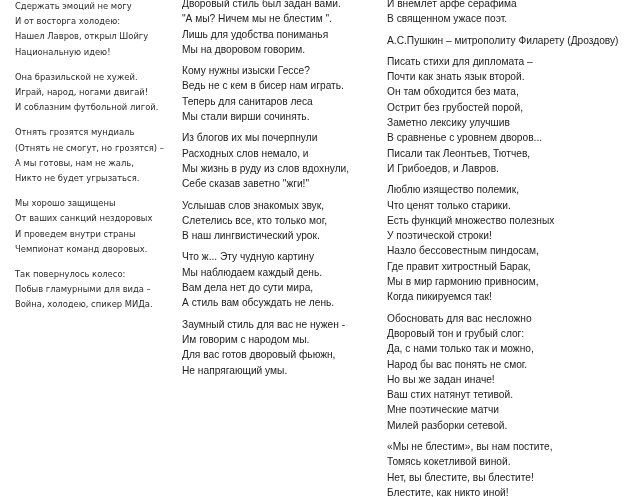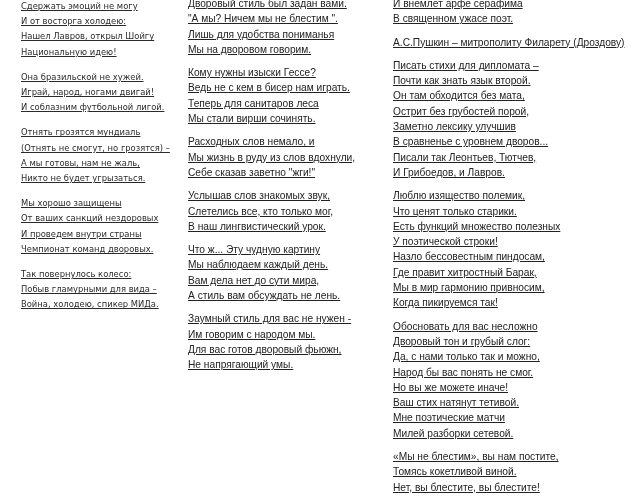--- a/index.html
+++ b/index.html
@@ -1,21 +1,21 @@
 <!DOCTYPE html>
 <html><head>
 <meta charset="utf-8">
 <style>
   html, body { margin:0; padding:0; background:#ffffff; }
   body { width:640px; height:497px; overflow:hidden; position:relative; color:#1c1c1c; }
   .col { position:absolute; top:0; }
   .col1 { left:13px; width:165px; font-family:"DejaVu Sans", sans-serif; font-size:8.4px; line-height:15.2px; color:#2a2a2a; }
   .col2 { left:180px; width:190px; font-family:"Liberation Sans", sans-serif; font-size:10.2px; line-height:15.3px; color:#222; }
   .col3 { left:385px; width:255px; font-family:"Liberation Sans", sans-serif; font-size:10.2px; line-height:15.3px; color:#222; }
-  .stanza { margin:8px;text-decoration:underline; }
+  .stanza { margin:2px; }
   .col1 .stanza { margin-bottom:10px; }
   .col1 .stanza:first-child { margin-top:-1px; }
   .col2 .stanza, .col3 .stanza { margin-bottom:6px; }
   .col2 .stanza:first-child { margin-top:-4px; }
   .col3 .stanza:first-child { margin-top:-4px; }
   .line { display:block; white-space:nowrap; }
 </style>
 </head>
 <body>
 
@@ -56,20 +56,21 @@
       <span class="line">Лишь для удобства пониманья</span>
       <span class="line">Мы на дворовом говорим.</span>
     </div>
     <div class="stanza">
       <span class="line">Кому нужны изыски Гессе?</span>
       <span class="line">Ведь не с кем в бисер нам играть.</span>
       <span class="line">Теперь для санитаров леса</span>
       <span class="line">Мы стали вирши сочинять.</span>
     </div>
     <div class="stanza">
+      <span class="line">Из блогов их мы почерпнули</span>
       <span class="line">Расходных слов немало, и</span>
       <span class="line">Мы жизнь в руду из слов вдохнули,</span>
       <span class="line">Себе сказав заветно "жги!"</span>
     </div>
     <div class="stanza">
       <span class="line">Услышав слов знакомых звук,</span>
       <span class="line">Слетелись все, кто только мог,</span>
       <span class="line">В наш лингвистический урок.</span>
     </div>
     <div class="stanza">
@@ -111,21 +112,21 @@
       <span class="line">Назло бессовестным пиндосам,</span>
       <span class="line">Где правит хитростный Барак,</span>
       <span class="line">Мы в мир гармонию привносим,</span>
       <span class="line">Когда пикируемся так!</span>
     </div>
     <div class="stanza">
       <span class="line">Обосновать для вас несложно</span>
       <span class="line">Дворовый тон и грубый слог:</span>
       <span class="line">Да, с нами только так и можно,</span>
       <span class="line">Народ бы вас понять не смог.</span>
-      <span class="line">Но вы же можете иначе!</span>
+      <span class="line">Но вы же задан иначе!</span>
       <span class="line">Ваш стих натянут тетивой.</span>
       <span class="line">Мне поэтические матчи</span>
       <span class="line">Милей разборки сетевой.</span>
     </div>
     <div class="stanza">
       <span class="line">«Мы не блестим», вы нам постите,</span>
       <span class="line">Томясь кокетливой виной.</span>
       <span class="line">Нет, вы блестите, вы блестите!</span>
       <span class="line">Блестите, как никто иной!</span>
     </div>

